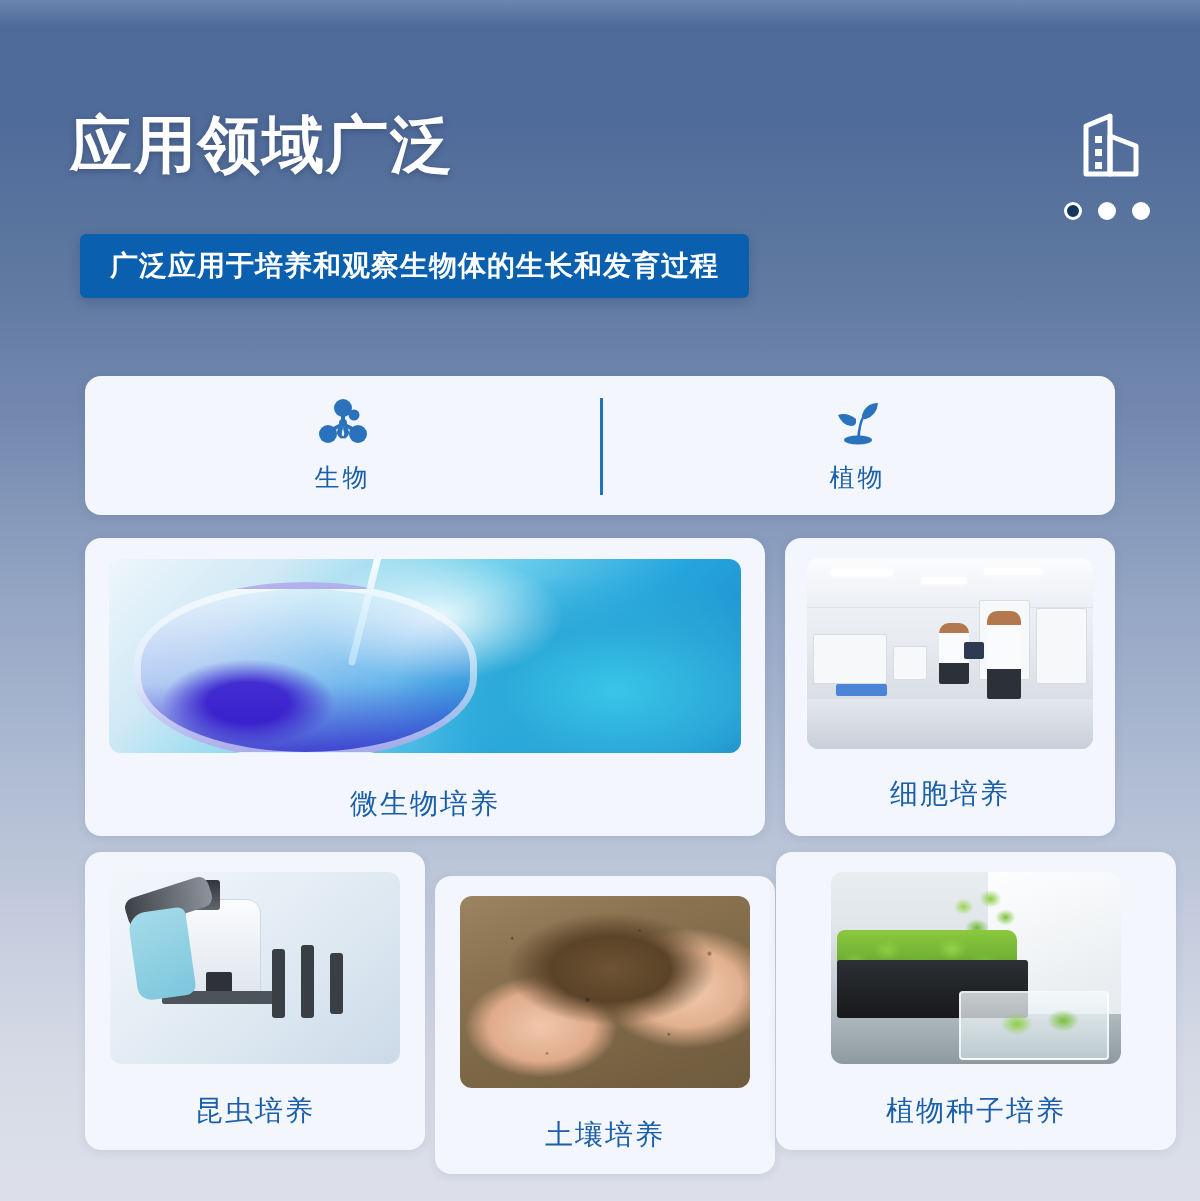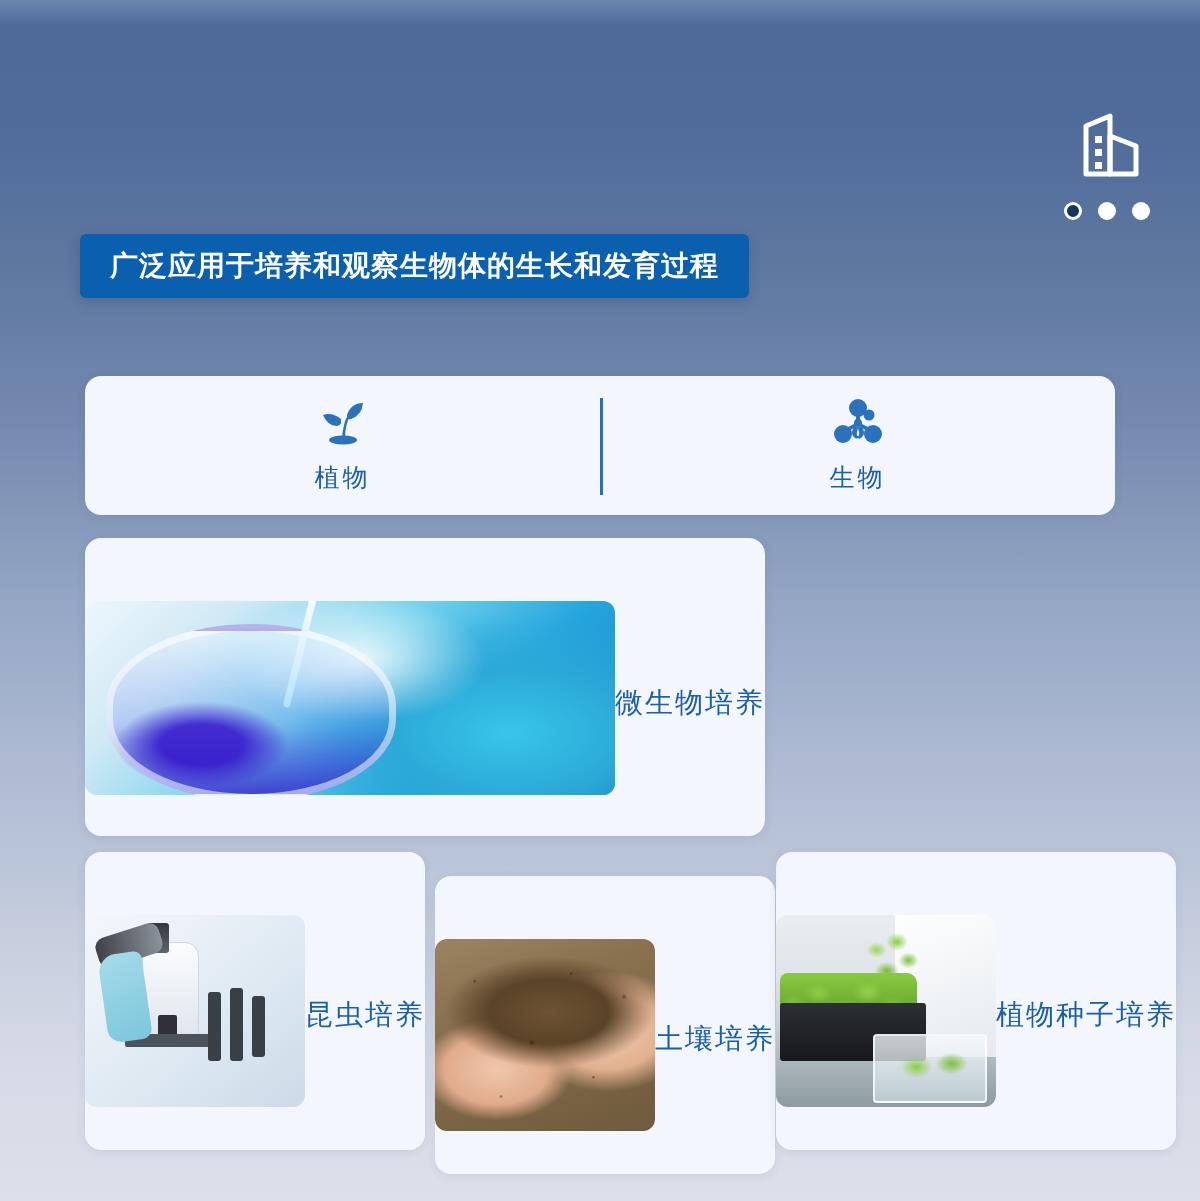--- a/index.html
+++ b/index.html
@@ -147,21 +147,21 @@
     letter-spacing: 3px;
   }
 
   
   .card {
     position: absolute;
     background: #f3f6fc;
     border-radius: 16px;
     box-shadow: 0 2px 10px rgba(40,60,100,0.10);
     display: flex;
-    flex-direction: row;
+    flex-direction: column;
     align-items: center;
   }
   .card-photo {
     border-radius: 12px;
     overflow: hidden;
     position: relative;
   }
   .card-caption {
     font-size: 28px;
     font-weight: 500;
@@ -345,20 +345,21 @@
     position: absolute; right: 8%; bottom: 10%; width: 40%; height: 22%;
     background: radial-gradient(16px 11px at 30% 50%, #8ecf45, transparent),
                 radial-gradient(16px 11px at 70% 42%, #7ac03b, transparent);
   }
 </style>
 </head>
 <body>
 
 <div id="page">
 
+  <div class="headline">应用领域广泛</div>
 
   <div class="pill">
     <span class="pill-text">广泛应用于培养和观察生物体的生长和发育过程</span>
   </div>
 
   <span class="building-icon">
     <svg viewBox="0 0 64 66" width="64" height="66" aria-hidden="true">
       <path d="M6 14 L30 4 L30 62 L6 62 Z" fill="none" stroke="#ffffff" stroke-width="5" stroke-linejoin="round"></path>
       <path d="M30 24 L56 34 L56 62 L30 62 Z" fill="none" stroke="#ffffff" stroke-width="5" stroke-linejoin="round"></path>
       <rect x="15" y="24" width="7" height="7" fill="#ffffff"></rect>
@@ -367,34 +368,20 @@
     </svg>
   </span>
 
   <div class="dots">
     <span class="dot active"></span>
     <span class="dot"></span>
     <span class="dot"></span>
   </div>
 
   <div class="cat-panel">
-
-    <div class="cat">
-      <span class="cat-icon">
-        <svg viewBox="0 0 54 50" width="54" height="50" aria-hidden="true">
-          <g fill="#2a72bb">
-            <path d="M26 42 q1 -16 6 -24 q1 -2 2 -1 q1 1 0 2 q-5 9 -5 23 z"></path>
-            <path d="M25 22 q-9 -7 -18 -4 q4 10 13 11 q4 0 5 -3 z"></path>
-            <path d="M31 18 q4 -12 16 -12 q-1 12 -12 16 q-4 1 -4 -4 z"></path>
-            <ellipse cx="27" cy="43" rx="14" ry="4.5"></ellipse>
-          </g>
-        </svg>
-      </span>
-      <span class="cat-label">植物</span>
-    </div>
 
     <div class="cat">
       <span class="cat-icon">
         <svg viewBox="0 0 54 50" width="54" height="50" aria-hidden="true">
           <g fill="#2a72bb">
             <circle cx="27" cy="11" r="9"></circle>
             <circle cx="12" cy="37" r="9"></circle>
             <circle cx="42" cy="37" r="9"></circle>
             <circle cx="38" cy="18" r="5.5"></circle>
             <circle cx="27" cy="26" r="4"></circle>
@@ -402,30 +389,64 @@
             <path d="M23 27 L26 29 L18 34 L15 31 Z"></path>
             <path d="M31 27 L28 29 L36 34 L39 31 Z"></path>
             <path d="M23 30 q-4 6 0 10 q3 3 5 0 q-3 -1 -2 -5 q1 -3 1 -5 z"></path>
             <path d="M31 30 q4 6 0 10 q-3 3 -5 0 q3 -1 2 -5 q-1 -3 -1 -5 z"></path>
           </g>
         </svg>
       </span>
       <span class="cat-label">生物</span>
     </div>
 
+    <div class="cat">
+      <span class="cat-icon">
+        <svg viewBox="0 0 54 50" width="54" height="50" aria-hidden="true">
+          <g fill="#2a72bb">
+            <path d="M26 42 q1 -16 6 -24 q1 -2 2 -1 q1 1 0 2 q-5 9 -5 23 z"></path>
+            <path d="M25 22 q-9 -7 -18 -4 q4 10 13 11 q4 0 5 -3 z"></path>
+            <path d="M31 18 q4 -12 16 -12 q-1 12 -12 16 q-4 1 -4 -4 z"></path>
+            <ellipse cx="27" cy="43" rx="14" ry="4.5"></ellipse>
+          </g>
+        </svg>
+      </span>
+      <span class="cat-label">植物</span>
+    </div>
+
 
   </div>
 
   <div class="card" id="card-microbe">
     <div class="card-photo">
       <div class="ph ph-petri"></div>
     </div>
     <div class="card-caption">微生物培养</div>
   </div>
 
+  <div class="card" id="card-cell">
+    <div class="card-photo">
+      <div class="ph ph-lab">
+        <div class="lab-ceiling"></div>
+        <div class="lab-light" style="left:8%;top:6%;width:22%;"></div>
+        <div class="lab-light" style="left:40%;top:10%;width:16%;"></div>
+        <div class="lab-light" style="left:62%;top:5%;width:20%;"></div>
+        <div class="lab-bench" style="left:60%;top:22%;width:18%;height:42%;"></div>
+        <div class="lab-bench" style="left:80%;top:26%;width:18%;height:40%;"></div>
+        <div class="lab-bench" style="left:2%;top:40%;width:26%;height:26%;"></div>
+        <div class="lab-bench" style="left:30%;top:46%;width:12%;height:18%;"></div>
+        <div class="lab-person" style="left:46%;top:34%;height:32%;"></div>
+        <div class="lab-person" style="left:63%;top:28%;height:46%;width:34px;"></div>
+        <div class="lab-blue" style="left:10%;top:66%;width:18%;height:6%;"></div>
+        <div class="lab-blue" style="left:55%;top:44%;width:7%;height:9%;background:#2c3a52;"></div>
+        <div class="lab-floor"></div>
+      </div>
+    </div>
+    <div class="card-caption">细胞培养</div>
+  </div>
 
   <div class="card row2" id="card-insect">
     <div class="card-photo">
       <div class="ph ph-micro">
         <div class="ms-body"></div>
         <div class="ms-tube"></div>
         <div class="ms-eye"></div>
         <div class="ms-obj"></div>
         <div class="ms-stage"></div>
         <div class="glove"></div>

